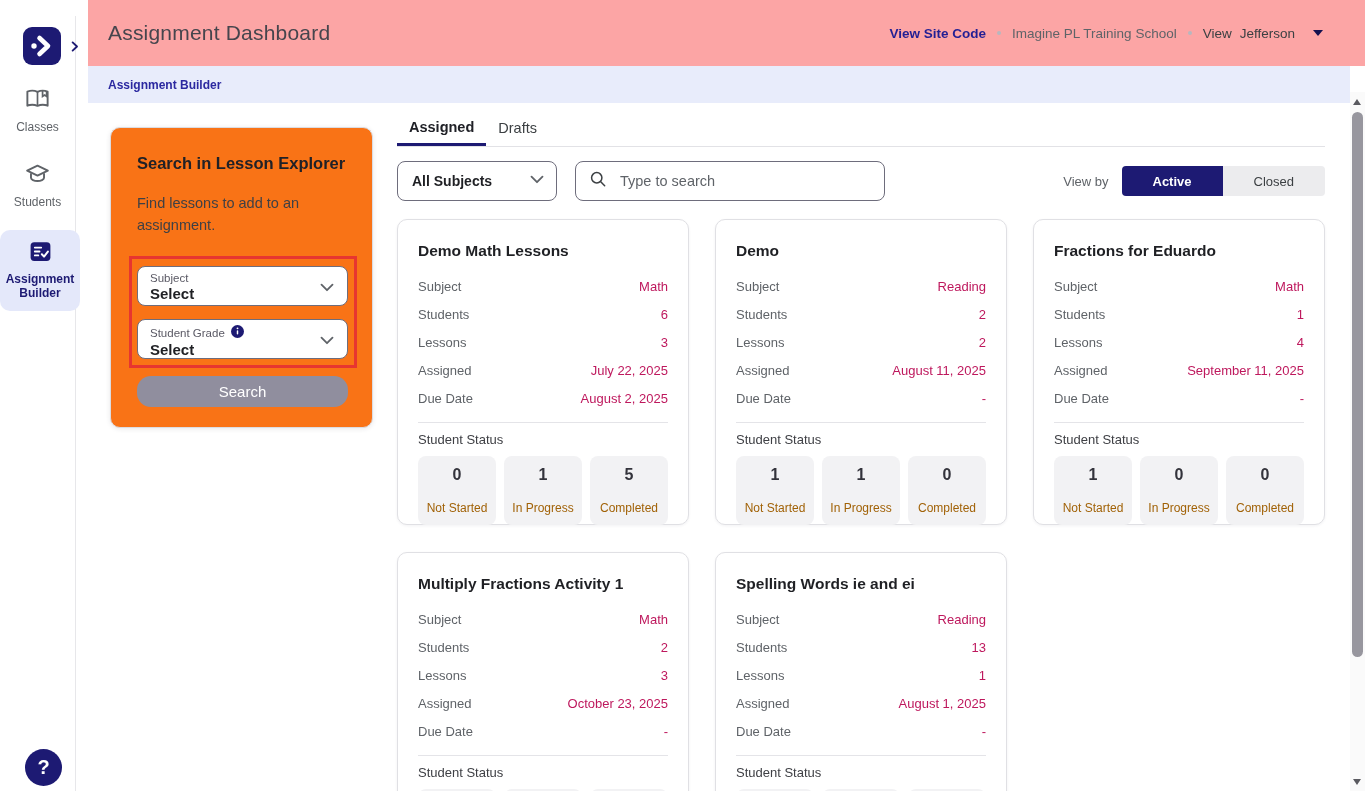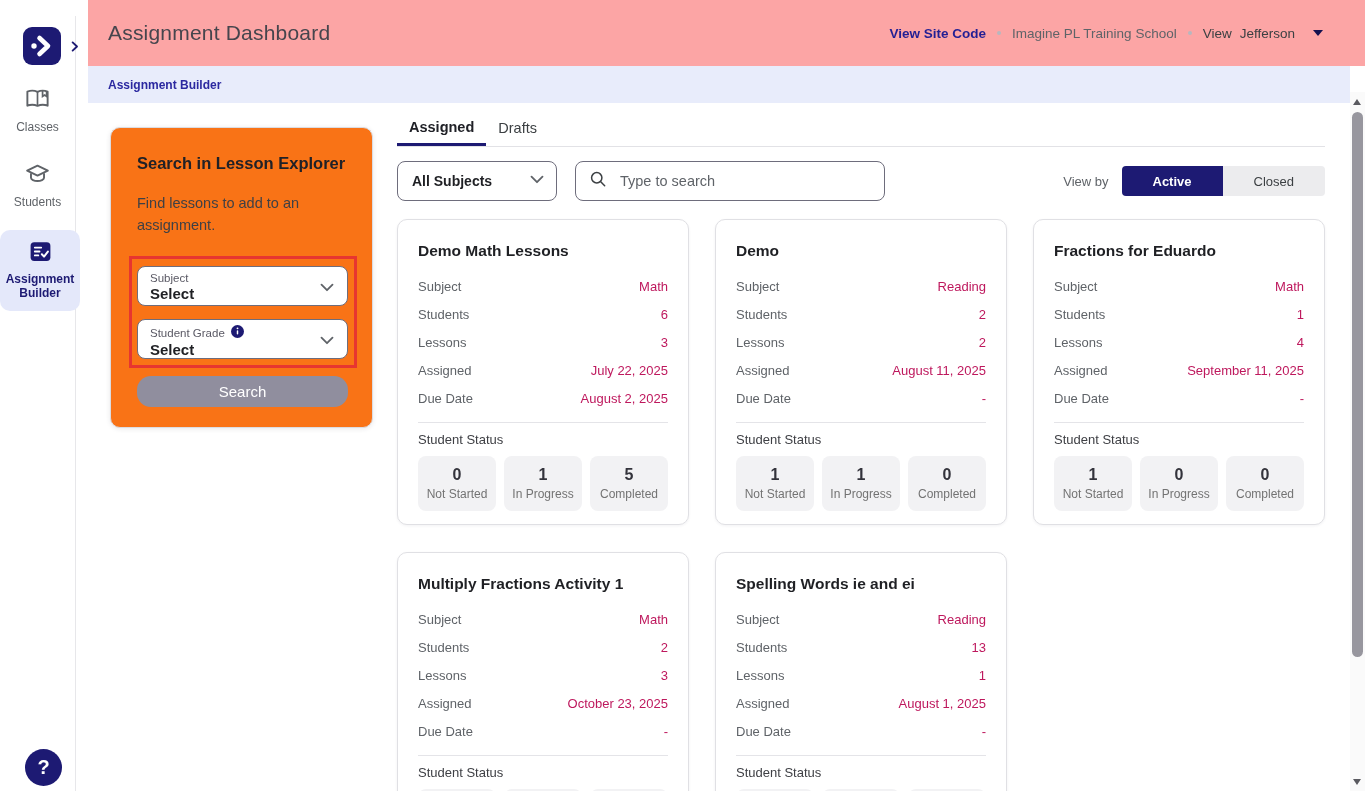--- a/index.html
+++ b/index.html
@@ -92,21 +92,21 @@
   .card { width:292px; height:306px; background:#fff; border:1px solid #e0e0e4; border-radius:10px;
           padding:16px 20px; box-shadow:0 1px 3px rgba(40,40,60,.06); cursor:pointer; }
   .card h3 { margin:6px 0 12px; font-size:15.5px; color:#1f2024; }
   .crow { display:flex; justify-content:space-between; align-items:center; height:28px; font-size:13px; }
   .cl { color:#5f6368; } .cv { color:#be185d; }
   .cdiv { border:none; border-top:1px solid #e4e4e8; margin:10px 0 0; }
   .status-title { text-align:left; font-size:13px; color:#3f4045; margin-top:9px; }
   .tiles { display:flex; gap:8px; margin-top:9px; }
   .tile { flex:1; background:#f2f2f4; border-radius:8px; text-align:center; padding:8px 0 10px; }
   .tile .num { font-size:16px; font-weight:bold; color:#33333b; margin-top:2px; }
-  .tile .tl  { font-size:12px; color:#737373; margin-top:3px; }
+  .tile .tl  { font-size:12px; color:#a16207; margin-top:17px; }
 
   
   .scrollbar { position:absolute; right:0; top:92px; width:15px; height:699px; background:#fafafa; z-index:30; }
   .tri-up { position:absolute; top:7px; left:3px; width:0; height:0;
             border-left:4.5px solid transparent; border-right:4.5px solid transparent; border-bottom:6px solid #5a5a60; cursor:pointer; }
   .sb-thumb { position:absolute; left:2px; top:20px; width:11px; height:545px; background:#97969e; border-radius:6px; cursor:pointer; }
   .tri-down { position:absolute; bottom:6px; left:3px; width:0; height:0;
             border-left:4.5px solid transparent; border-right:4.5px solid transparent; border-top:6px solid #5a5a60; cursor:pointer; }
 </style>
 </head>

